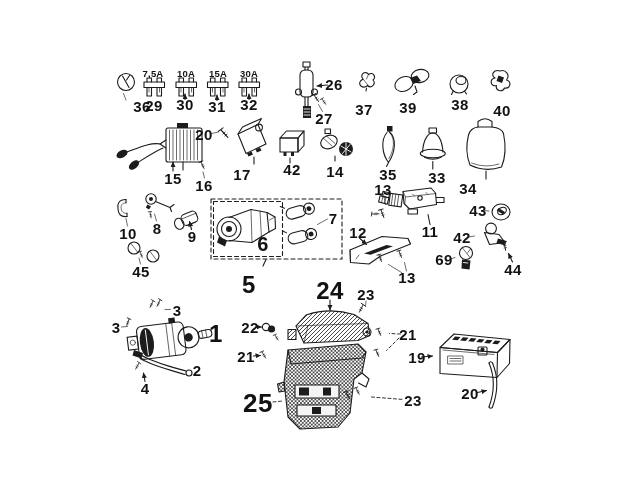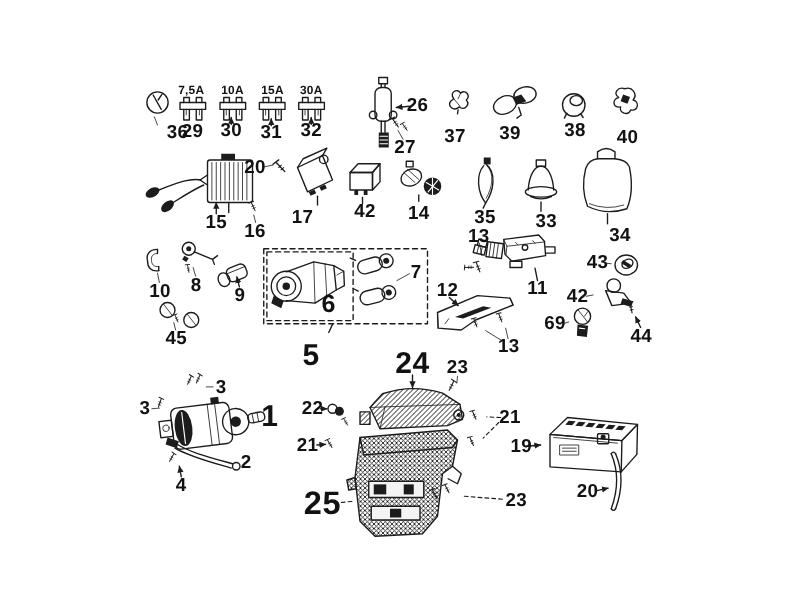--- a/index.html
+++ b/index.html
@@ -418,21 +418,21 @@
 <div class="lb" style="left:502px;top:110px">40</div>
 <div class="lb" style="left:173px;top:178px">15</div>
 <div class="lb" style="left:204px;top:134px">20</div>
 <div class="lb" style="left:242px;top:174px">17</div>
 <div class="lb" style="left:204px;top:185px">16</div>
 <div class="lb" style="left:292px;top:169px">42</div>
 <div class="lb" style="left:335px;top:171px">14</div>
 <div class="lb" style="left:383px;top:189px">13</div>
 <div class="lb" style="left:388px;top:174px">35</div>
 <div class="lb" style="left:437px;top:177px">33</div>
-<div class="lb" style="left:496px;top:188px">34</div>
+<div class="lb" style="left:468px;top:188px">34</div>
 <div class="lb" style="left:128px;top:233px">10</div>
 <div class="lb" style="left:157px;top:228px">8</div>
 <div class="lb" style="left:192px;top:236px">9</div>
 <div class="lb" style="left:141px;top:271px">45</div>
 <div class="lbB s20" style="left:263px;top:244px">6</div>
 <div class="lb" style="left:333px;top:218px">7</div>
 <div class="lbB" style="left:249px;top:285px">5</div>
 <div class="lb" style="left:358px;top:232px">12</div>
 <div class="lb" style="left:407px;top:277px">13</div>
 <div class="lb" style="left:430px;top:231px">11</div>

